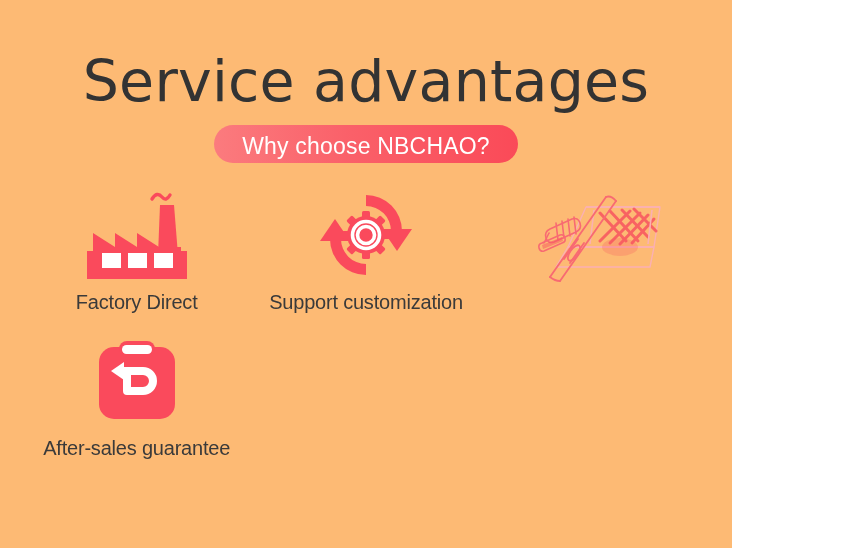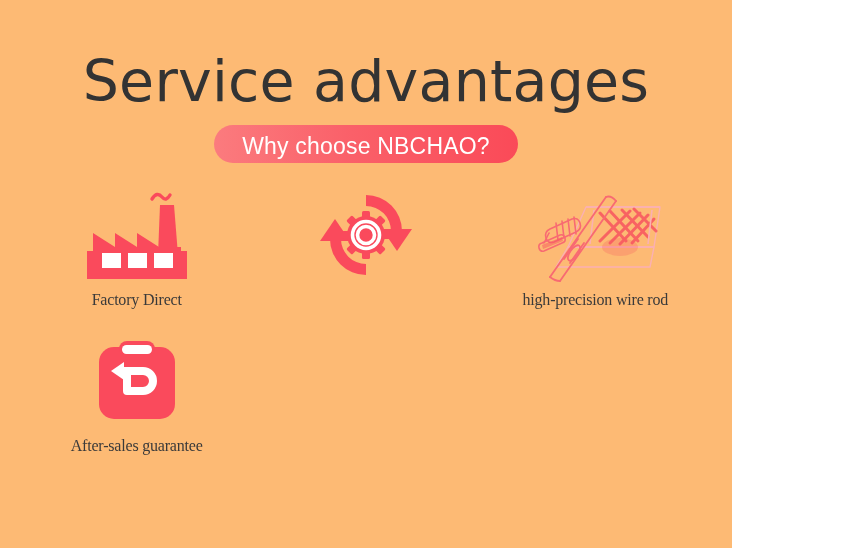--- a/index.html
+++ b/index.html
@@ -70,22 +70,22 @@
     justify-content: flex-start;
   }
   .icon-box {
     height: 100px;
     display: flex;
     align-items: center;
     justify-content: center;
   }
   .cell-label {
     margin-top: 6px;
-    font-family: Liberation Serif, serif;
-    font-size: 16px;
+    font-family: Liberation Sans, sans-serif;
+    font-size: 20px;
     font-weight: 400;
     color: #3a3a3a;
     text-align: left;
     letter-spacing: -0.2px;
     white-space: nowrap;
   }
   svg { display: block; }
 </style>
 </head>
 <body>
@@ -151,20 +151,21 @@
               <rect x="44" y="60" width="8" height="10" rx="1.5" transform="rotate(45 48 46)"></rect>
               <rect x="24" y="42" width="10" height="8" rx="1.5" transform="rotate(45 48 46)"></rect>
               <rect x="62" y="42" width="10" height="8" rx="1.5" transform="rotate(45 48 46)"></rect>
             </g>
             <circle cx="48" cy="46" r="13.5" fill="none" stroke="#ffffff" stroke-width="3.6"></circle>
             <circle cx="48" cy="46" r="8.5" fill="none" stroke="#ffffff" stroke-width="3.6"></circle>
             <circle cx="48" cy="46" r="3.6" fill="#fa4a5c"></circle>
           </g>
         </svg>
       </div>
+      <div class="cell-label">Support customization</div>
     </div>
 
     <div class="cell">
       <div class="icon-box">
         <svg width="150" height="100" viewBox="0 0 150 100" aria-hidden="true">
           <g fill="none" stroke="#f98e93" stroke-width="1.4" stroke-linejoin="round">
 
             <path d="M66 22 L140 22 L134 62 L48 62 Z" stroke="#fbb0b3"></path>
             <path d="M48 62 L134 62 L130 82 L36 82 Z" stroke="#fbb0b3"></path>
             <path d="M66 22 L140 22" stroke="#fbb0b3"></path>
@@ -203,21 +204,20 @@
             <path d="M36 38 L38 55"></path>
             <path d="M42 36 L44 53"></path>
             <path d="M48 34 L50 51"></path>
             <path d="M54 32 L56 49"></path>
             <path d="M29 48 L24 58"></path>
             <path d="M22 58 L40 50 Q44 49 45 53 Q46 57 42 58 L24 66 Q20 67 19 63 Q18 59 22 58 Z"></path>
           </g>
           <path d="M22 60 L42 52 L43 56 L23 64 Z" fill="#f8555f" opacity="0.5"></path>
         </svg>
       </div>
-      <div class="cell-label">high-precision wire rod</div>
     </div>
 
 
     <div class="cell">
       <div class="icon-box">
         <svg width="86" height="86" viewBox="0 0 86 86" aria-hidden="true">
           <rect x="5" y="9" width="76" height="72" rx="15" ry="15" fill="#fa4a5c"></rect>
           <rect x="25" y="3" width="36" height="16" rx="8" ry="8" fill="#fa4a5c"></rect>
           <rect x="28" y="7" width="30" height="9" rx="4.5" ry="4.5" fill="#ffffff"></rect>
           <path d="M33 36 L33 53 L49 53 A10 10 0 0 0 49 33 L27 33" fill="none" stroke="#ffffff" stroke-width="8" stroke-linecap="butt" stroke-linejoin="round"></path>

